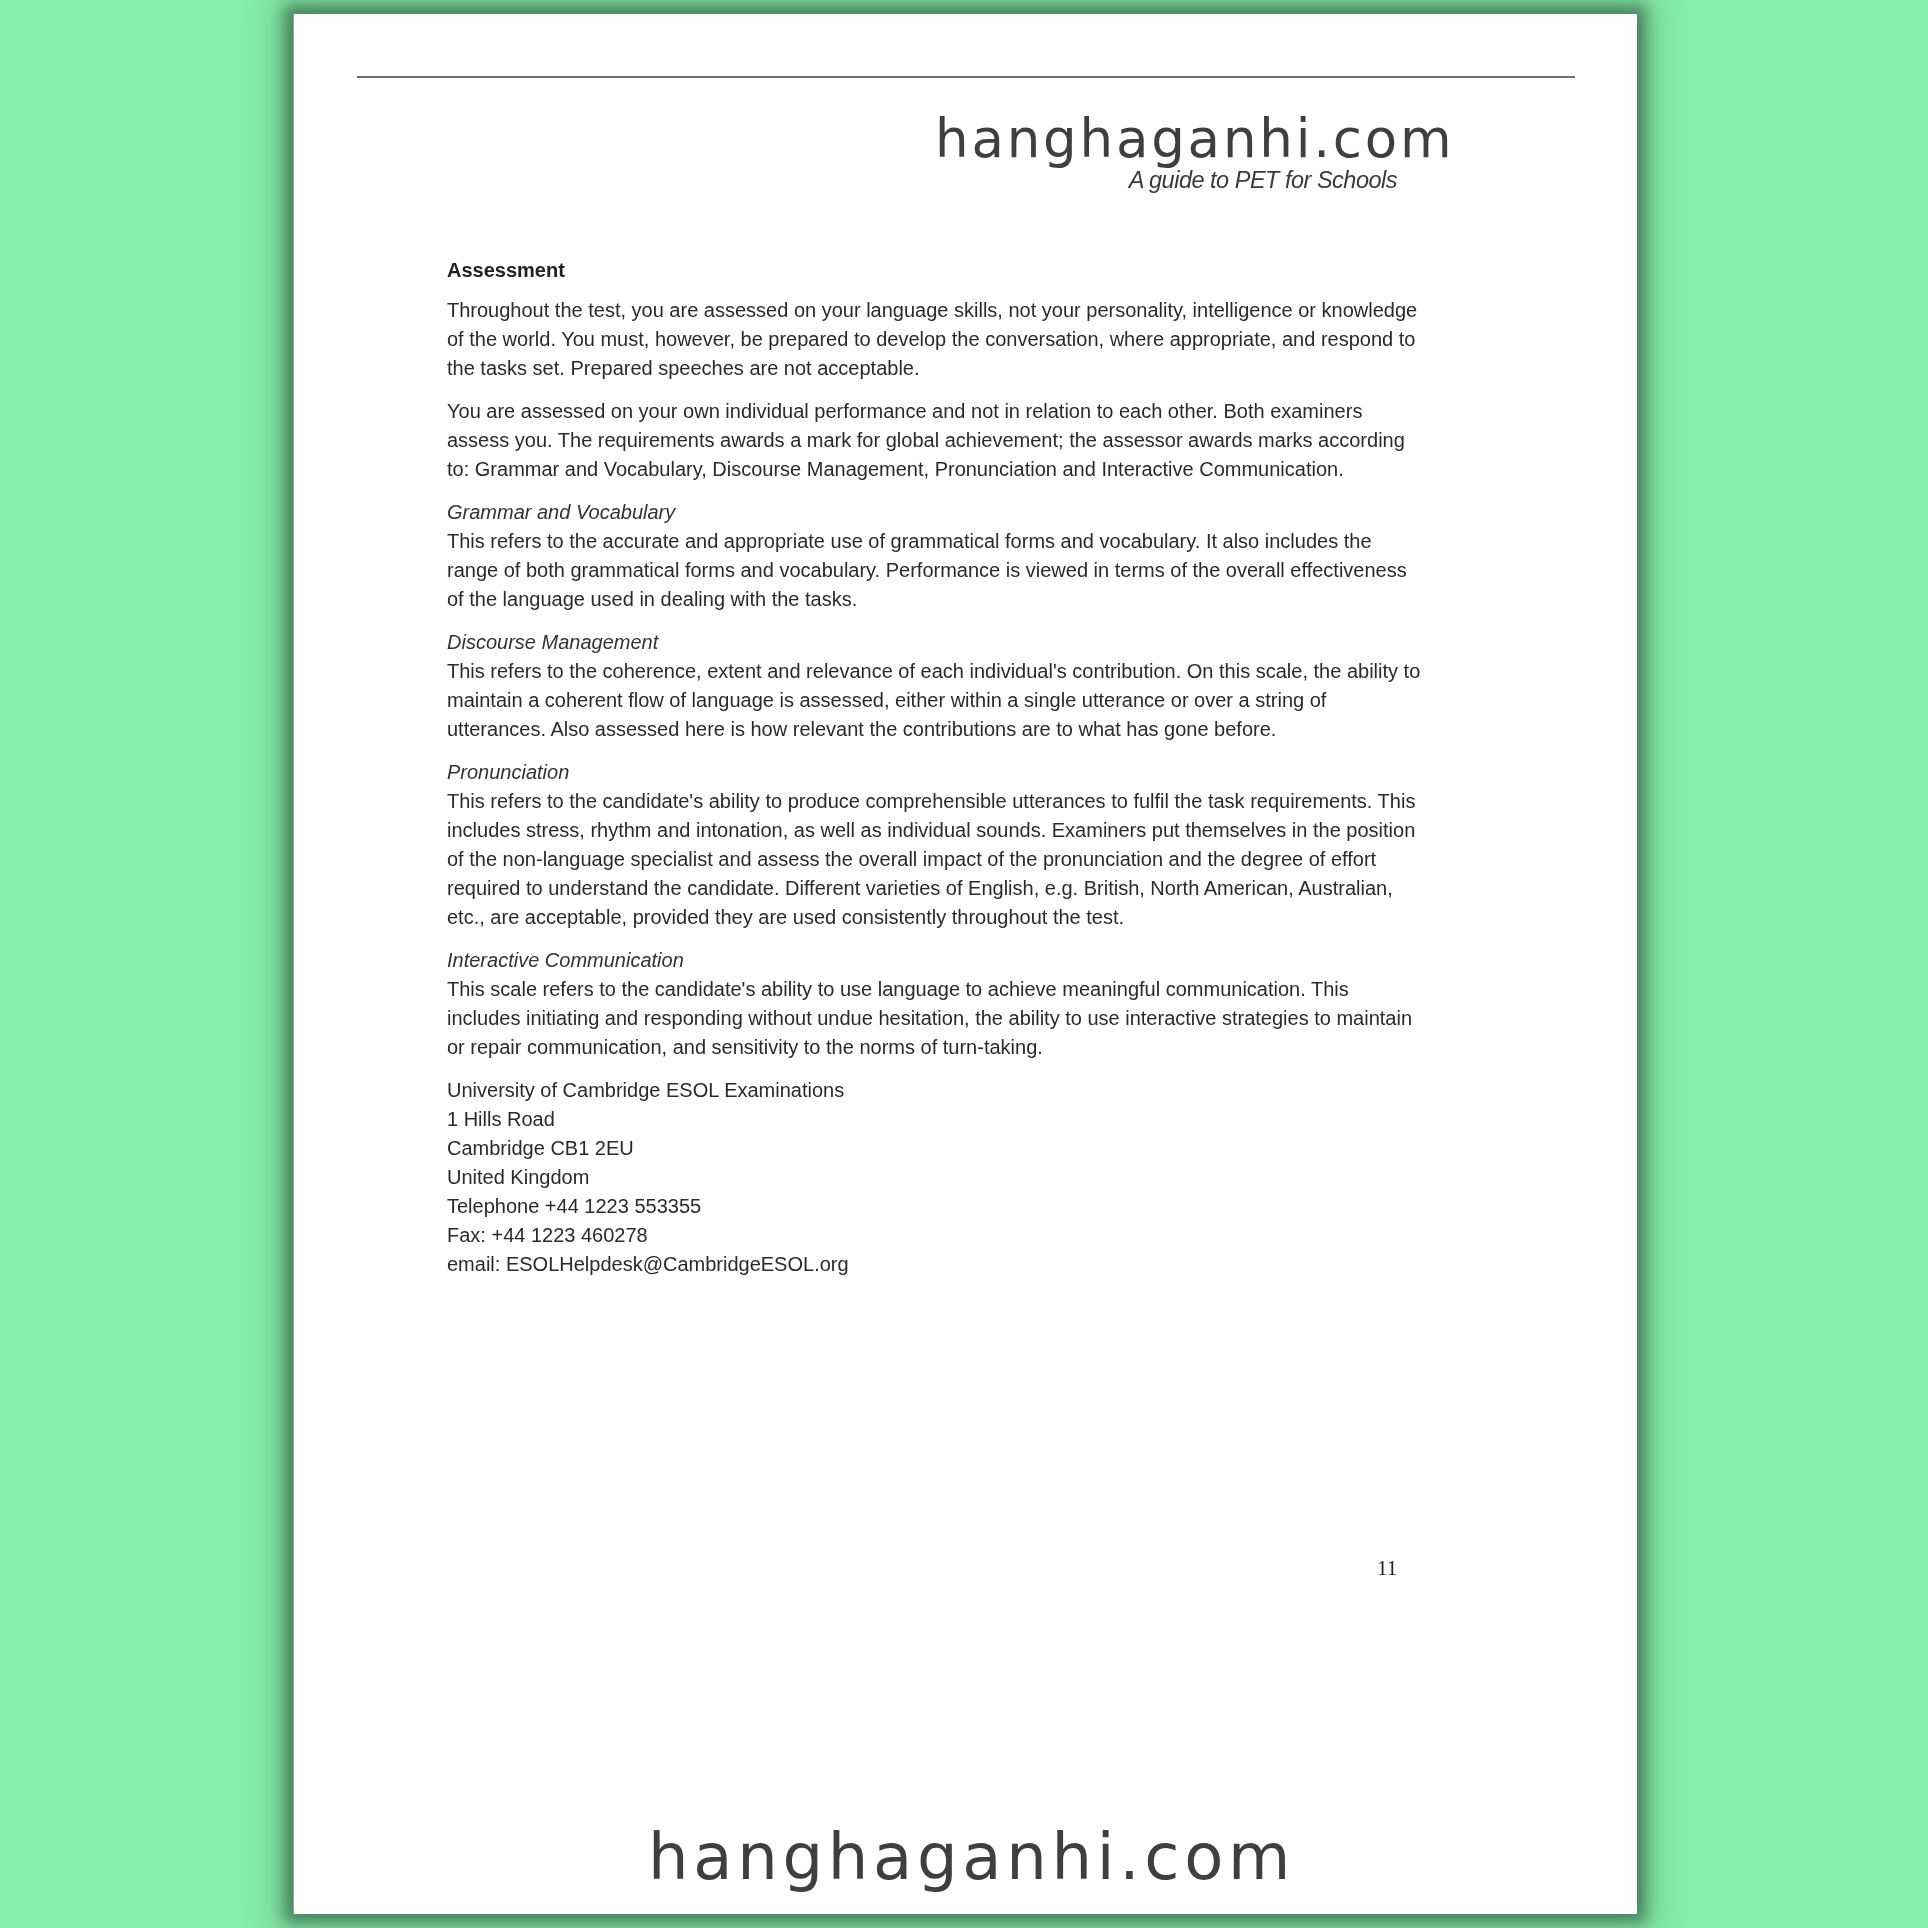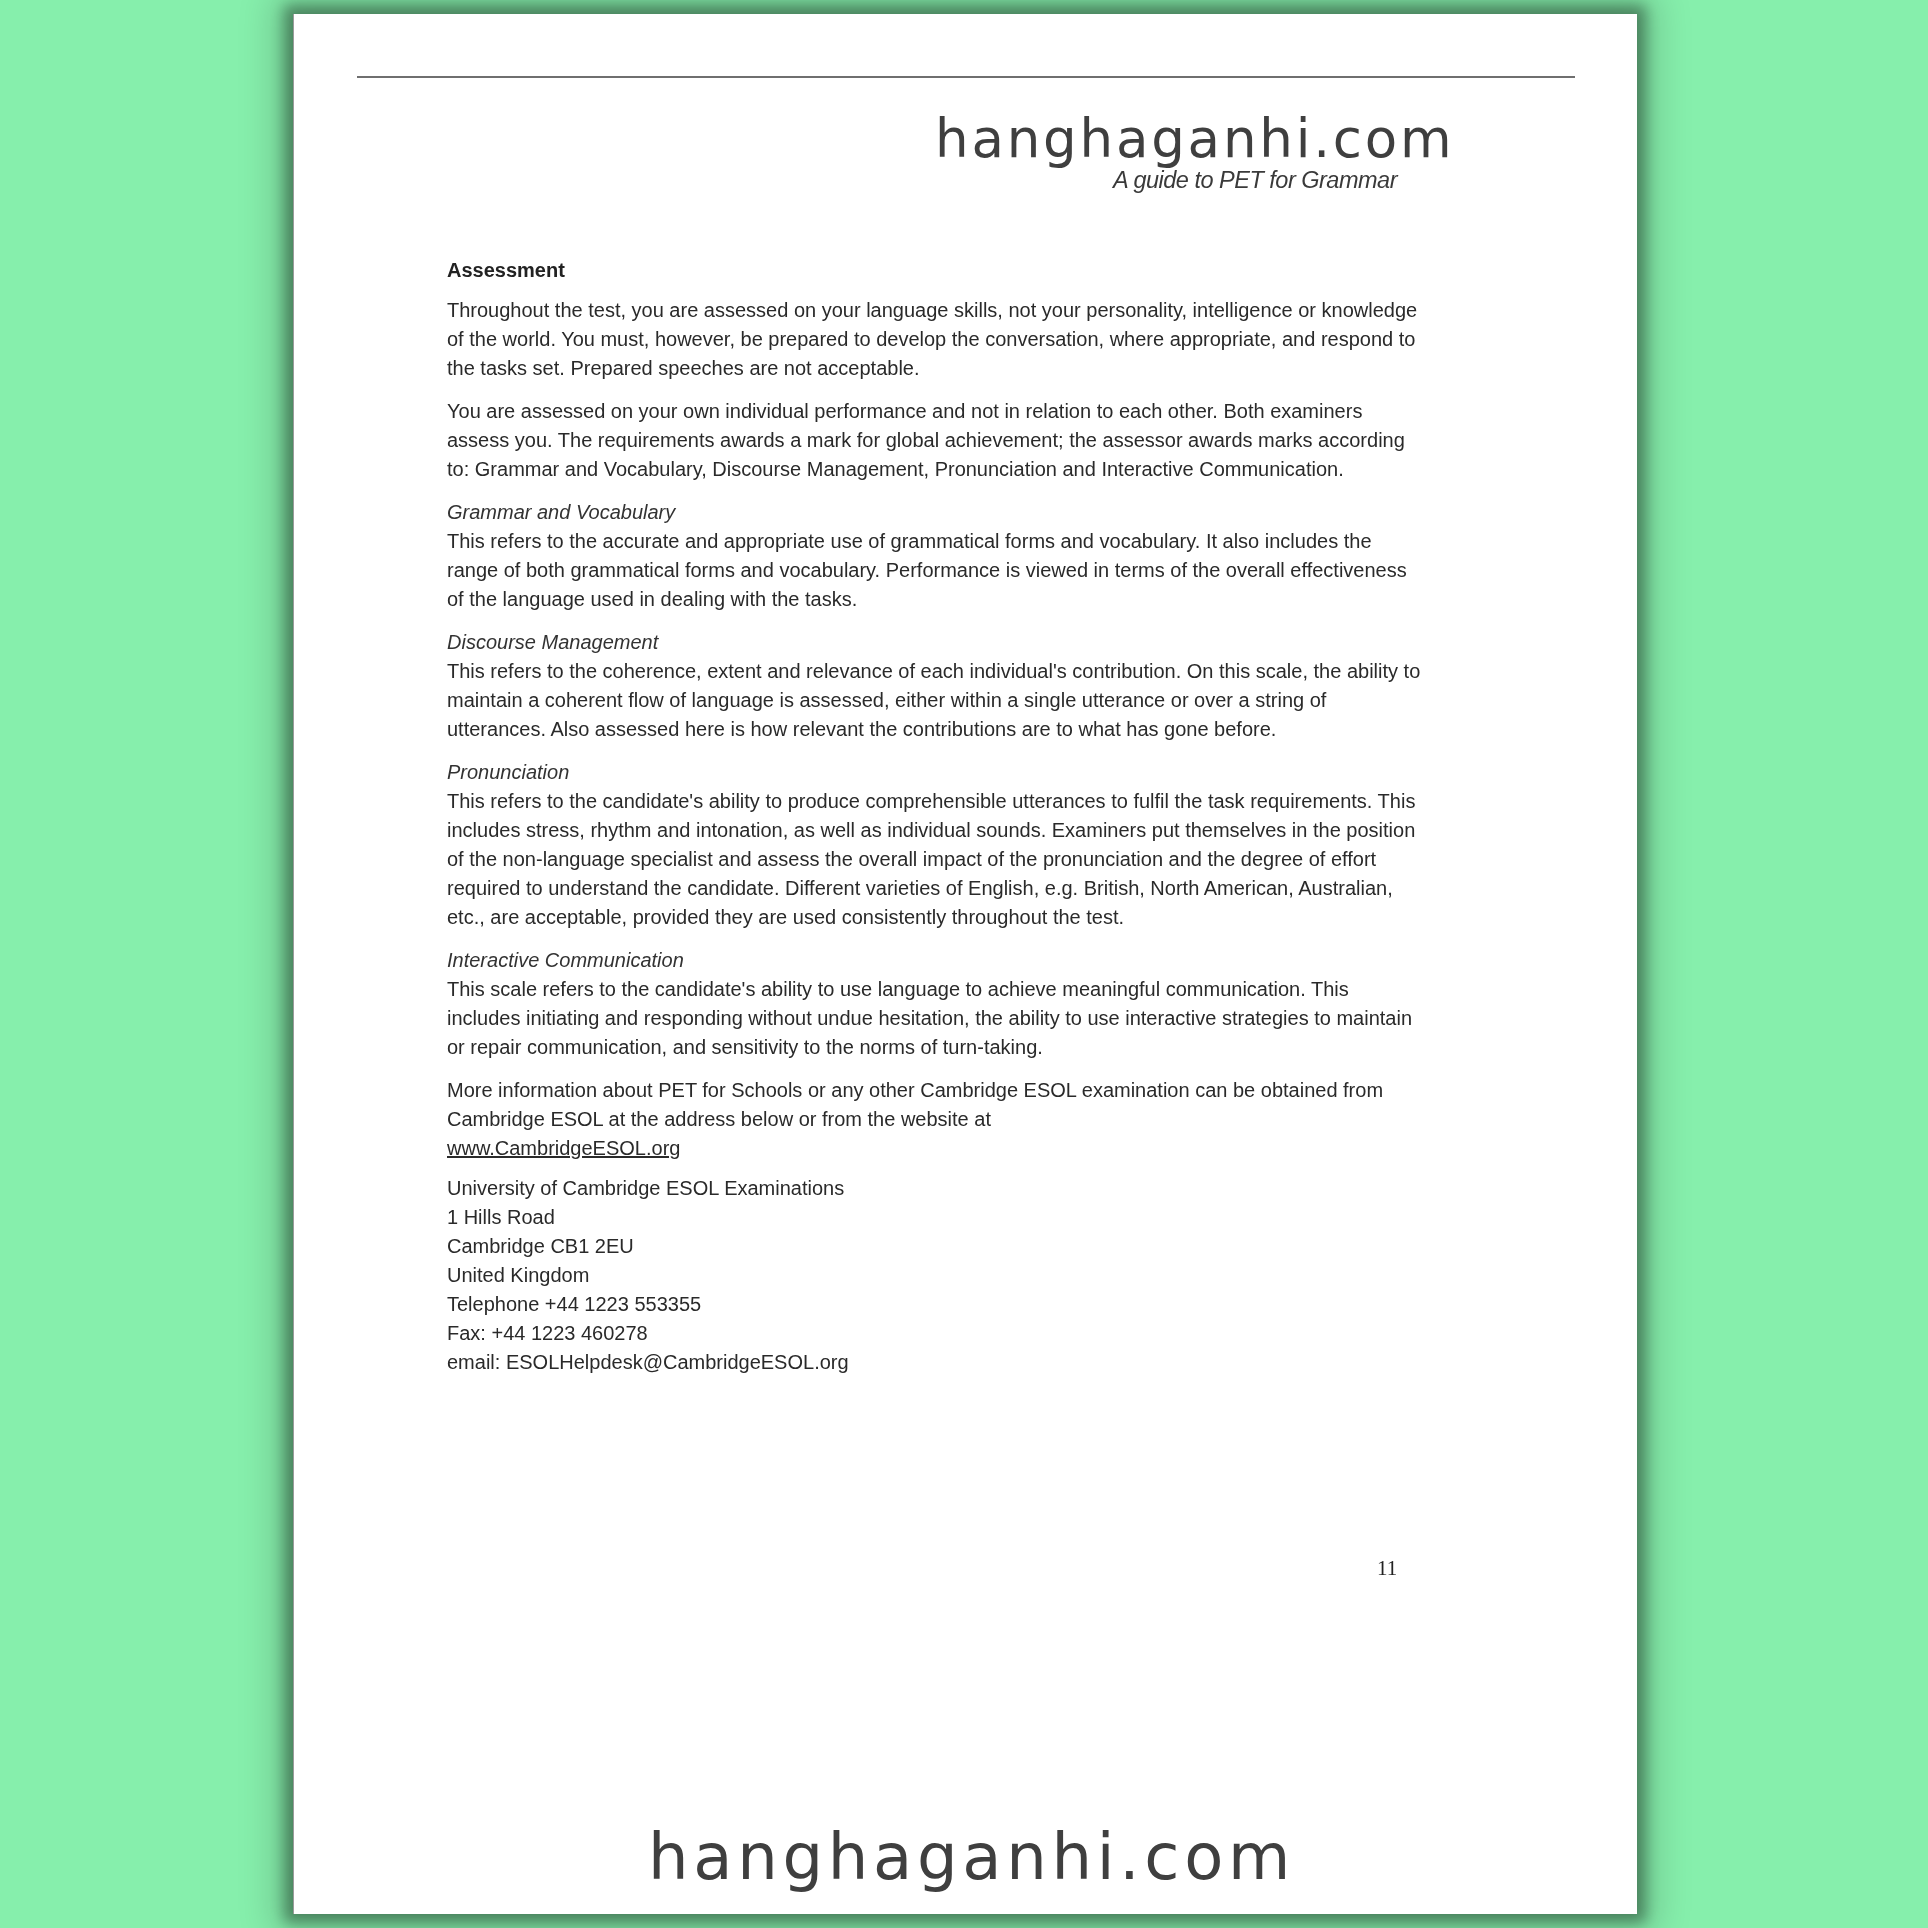--- a/index.html
+++ b/index.html
@@ -126,43 +126,39 @@
     }
   </style>
 </head>
 <body>
 
 <div class="canvas">
   <div class="page">
     <div class="top-rule"></div>
 
     <div class="watermark top">hanghaganhi.com</div>
-    <div class="running-head">A guide to PET for Grammar</div>
+    <div class="running-head">A guide to PET for Schools</div>
 
     <div class="content">
       <h2>Assessment</h2>
       <p>Throughout the test, you are assessed on your language skills, not your personality, intelligence or knowledge of the world. You must, however, be prepared to develop the conversation, where appropriate, and respond to the tasks set. Prepared speeches are not acceptable.</p>
       <p>You are assessed on your own individual performance and not in relation to each other. Both examiners assess you. The requirements awards a mark for global achievement; the assessor awards marks according to: Grammar and Vocabulary, Discourse Management, Pronunciation and Interactive Communication.</p>
 
       <div class="sub">Grammar and Vocabulary</div>
       <p>This refers to the accurate and appropriate use of grammatical forms and vocabulary. It also includes the range of both grammatical forms and vocabulary. Performance is viewed in terms of the overall effectiveness of the language used in dealing with the tasks.</p>
 
       <div class="sub">Discourse Management</div>
       <p>This refers to the coherence, extent and relevance of each individual's contribution. On this scale, the ability to maintain a coherent flow of language is assessed, either within a single utterance or over a string of utterances. Also assessed here is how relevant the contributions are to what has gone before.</p>
 
       <div class="sub">Pronunciation</div>
       <p>This refers to the candidate's ability to produce comprehensible utterances to fulfil the task requirements. This includes stress, rhythm and intonation, as well as individual sounds. Examiners put themselves in the position of the non-language specialist and assess the overall impact of the pronunciation and the degree of effort required to understand the candidate. Different varieties of English, e.g. British, North American, Australian, etc., are acceptable, provided they are used consistently throughout the test.</p>
 
       <div class="sub">Interactive Communication</div>
       <p>This scale refers to the candidate's ability to use language to achieve meaningful communication. This includes initiating and responding without undue hesitation, the ability to use interactive strategies to maintain or repair communication, and sensitivity to the norms of turn-taking.</p>
 
-      <p style="margin-bottom:0">
-        <span>More information about PET for Schools or any other Cambridge ESOL examination can be obtained from Cambridge ESOL at the address below or from the website at</span><br>
-        <span class="link">www.CambridgeESOL.org</span>
-      </p>
 
       <div class="address">
         <div class="col-left">
           <div class="line">University of Cambridge ESOL Examinations</div>
           <div class="line">1 Hills Road</div>
           <div class="line">Cambridge CB1 2EU</div>
           <div class="line">United Kingdom</div>
         </div>
         <div class="col-right">
           <div class="line">Telephone +44 1223 553355</div>

